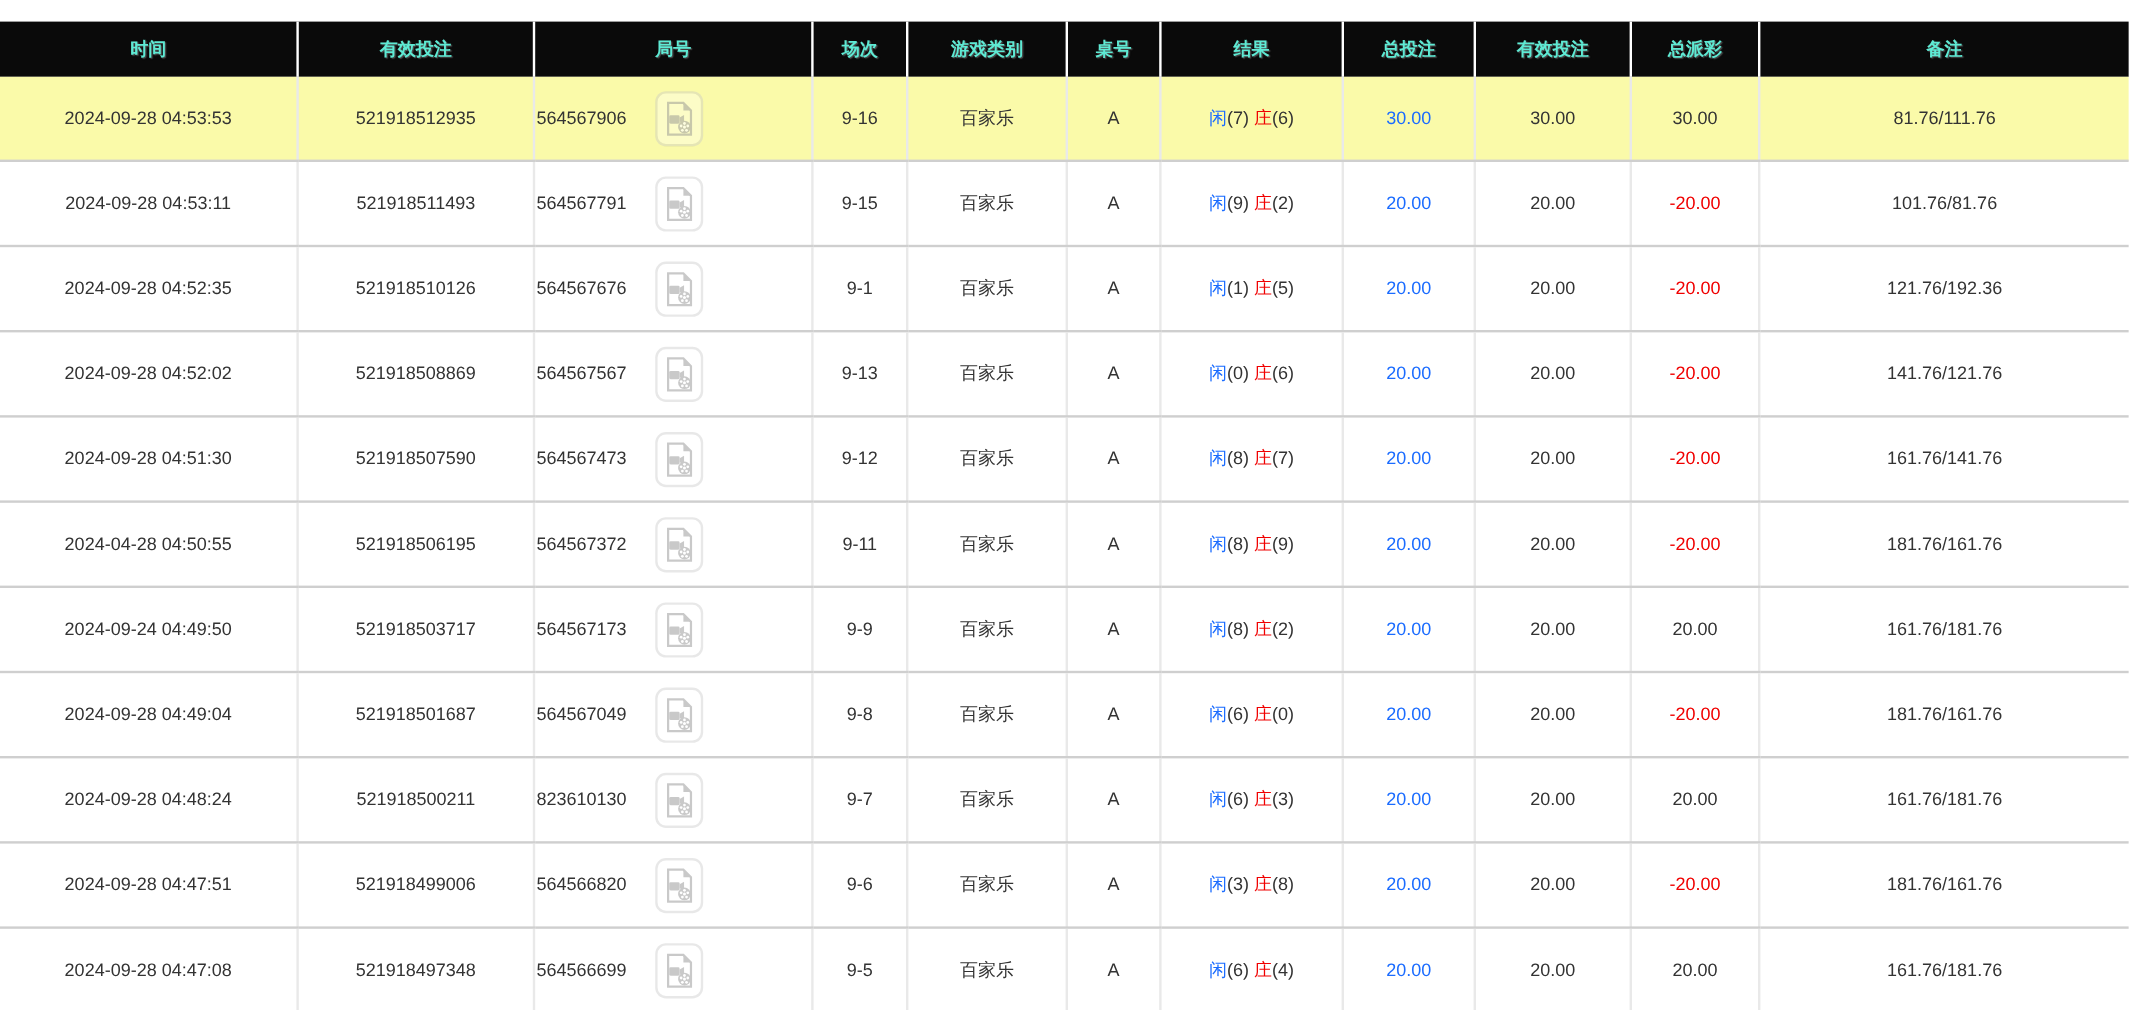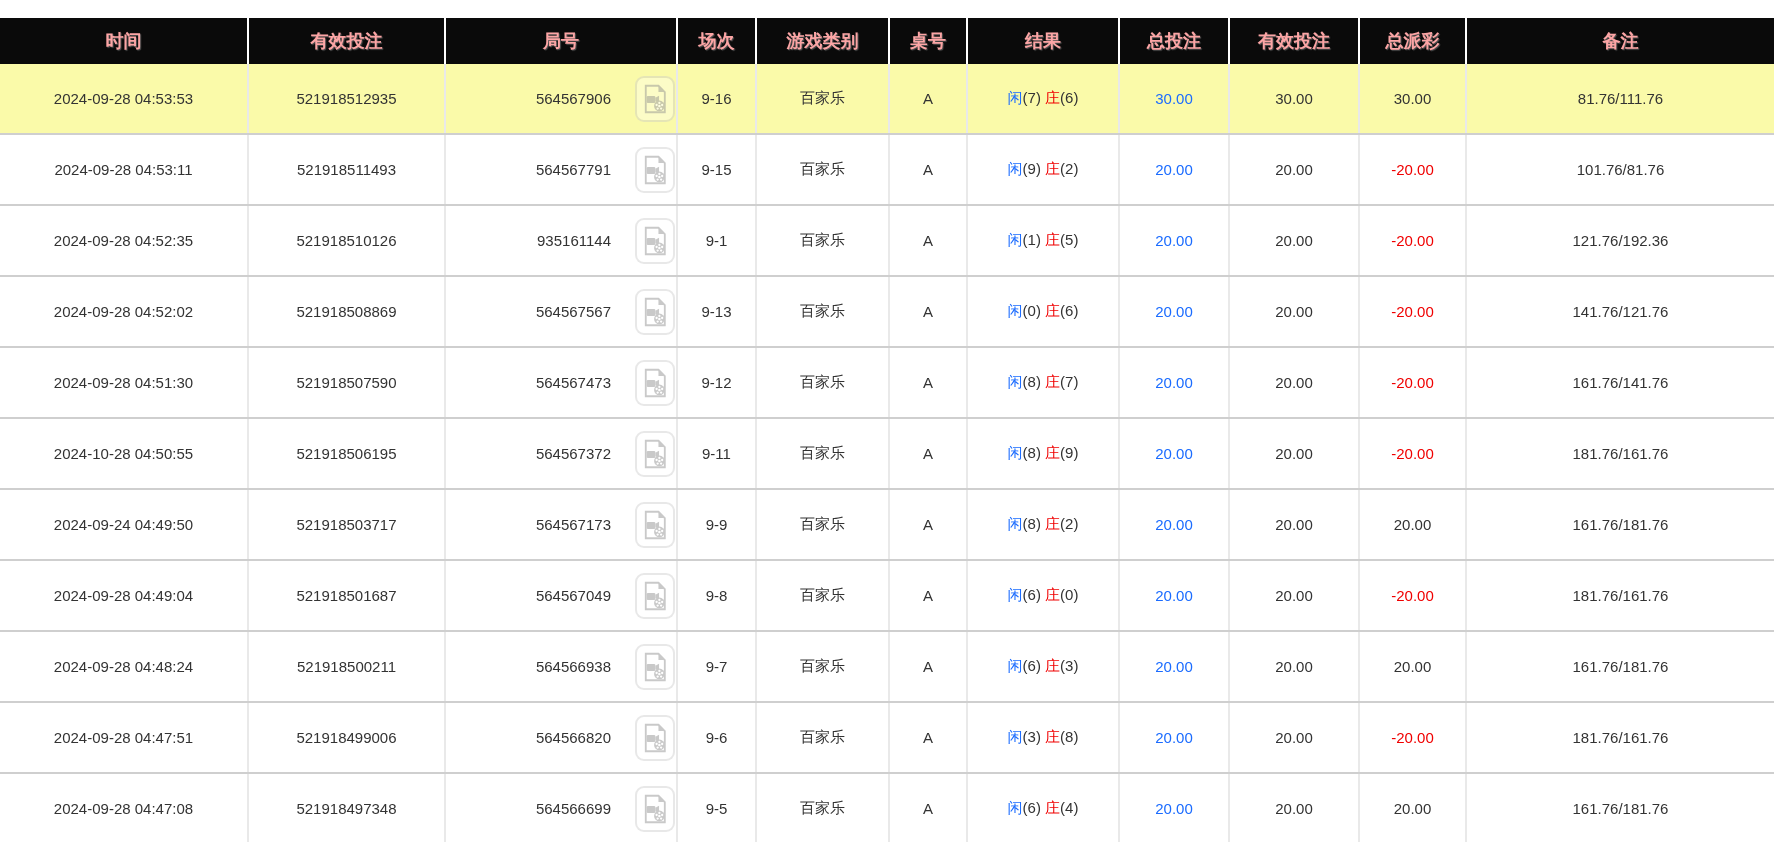--- a/index.html
+++ b/index.html
@@ -15,23 +15,23 @@
     padding-top: 18px;
   }
   table {
     border-collapse: collapse;
     table-layout: fixed;
     width: 1774px;
   }
   
   thead th {
     background: var(--header-bg, #0a0a0a);
-    color: #fca5a5;
+    color: #5eead4;
     font-weight: bold;
-    font-size: 18px;
+    font-size: 15px;
     height: 44px;
     text-align: center;
     border-right: 2px solid #ffffff;
     text-shadow: 1px 1px 1px rgba(90,90,90,0.9);
   }
   thead th:last-child { border-right: none; }
   
   tbody td {
     height: 67px;
     text-align: center;
@@ -40,21 +40,21 @@
     color: #333333;
     background: #ffffff;
     border-right: 2px solid #e9e9e9;
     border-bottom: 2px solid #cfcfcf;
   }
   tbody td:last-child { border-right: none; }
   tbody tr.hl td { background: var(--highlight, #fafaa9); }
   .cell-round-inner {
     display: flex;
     align-items: center;
-    justify-content: flex-end;
+    justify-content: flex-start;
     gap: 24px;
   }
   .video-btn {
     width: 40px;
     height: 46px;
     border: 2px solid rgba(0,0,0,0.09);
     border-radius: 9px;
     background: rgba(255,255,255,0.35);
     display: inline-flex;
     align-items: center;
@@ -175,21 +175,21 @@
     <td class="blue">20.00</td>
     <td>20.00</td>
     <td class="payout neg">-20.00</td>
     <td>101.76/81.76</td>
   </tr>
         <tr>
     <td>2024-09-28 04:52:35</td>
     <td>521918510126</td>
     <td>
       <span class="cell-round-inner">
-        <span>935161144</span>
+        <span>564567676</span>
         <button class="video-btn" type="button">
           <span style="display:inline-flex">
             <svg width="28" height="30" viewBox="0 0 24 26" fill="none">
               <path d="M4 1.5 h11 l5.5 5.5 v17.5 h-16.5 z" stroke="#8a8a8a" stroke-width="1.6" fill="none"></path>
               <path d="M15 1.5 v5.5 h5.5 z" fill="#8a8a8a"></path>
               <rect x="4.8" y="10.5" width="7.5" height="6" rx="1" fill="#8a8a8a"></rect>
               <path d="M12.3 12 l3.2 -1.8 v6.6 l-3.2 -1.8 z" fill="#8a8a8a"></path>
               <circle cx="15.8" cy="19" r="4.6" fill="#8a8a8a"></circle>
               <circle cx="15.8" cy="19" r="1.1" fill="#fff"></circle>
               <circle cx="15.8" cy="16.4" r="1" fill="#fff"></circle>
@@ -282,21 +282,21 @@
     <td>
       <span class="result-player">闲</span><span>(8)</span>
       <span class="result-banker">庄</span><span>(7)</span>
     </td>
     <td class="blue">20.00</td>
     <td>20.00</td>
     <td class="payout neg">-20.00</td>
     <td>161.76/141.76</td>
   </tr>
         <tr>
-    <td>2024-10-28 04:50:55</td>
+    <td>2024-04-28 04:50:55</td>
     <td>521918506195</td>
     <td>
       <span class="cell-round-inner">
         <span>564567372</span>
         <button class="video-btn" type="button">
           <span style="display:inline-flex">
             <svg width="28" height="30" viewBox="0 0 24 26" fill="none">
               <path d="M4 1.5 h11 l5.5 5.5 v17.5 h-16.5 z" stroke="#8a8a8a" stroke-width="1.6" fill="none"></path>
               <path d="M15 1.5 v5.5 h5.5 z" fill="#8a8a8a"></path>
               <rect x="4.8" y="10.5" width="7.5" height="6" rx="1" fill="#8a8a8a"></rect>
@@ -397,21 +397,21 @@
     <td class="blue">20.00</td>
     <td>20.00</td>
     <td class="payout neg">-20.00</td>
     <td>181.76/161.76</td>
   </tr>
         <tr>
     <td>2024-09-28 04:48:24</td>
     <td>521918500211</td>
     <td>
       <span class="cell-round-inner">
-        <span>564566938</span>
+        <span>823610130</span>
         <button class="video-btn" type="button">
           <span style="display:inline-flex">
             <svg width="28" height="30" viewBox="0 0 24 26" fill="none">
               <path d="M4 1.5 h11 l5.5 5.5 v17.5 h-16.5 z" stroke="#8a8a8a" stroke-width="1.6" fill="none"></path>
               <path d="M15 1.5 v5.5 h5.5 z" fill="#8a8a8a"></path>
               <rect x="4.8" y="10.5" width="7.5" height="6" rx="1" fill="#8a8a8a"></rect>
               <path d="M12.3 12 l3.2 -1.8 v6.6 l-3.2 -1.8 z" fill="#8a8a8a"></path>
               <circle cx="15.8" cy="19" r="4.6" fill="#8a8a8a"></circle>
               <circle cx="15.8" cy="19" r="1.1" fill="#fff"></circle>
               <circle cx="15.8" cy="16.4" r="1" fill="#fff"></circle>

